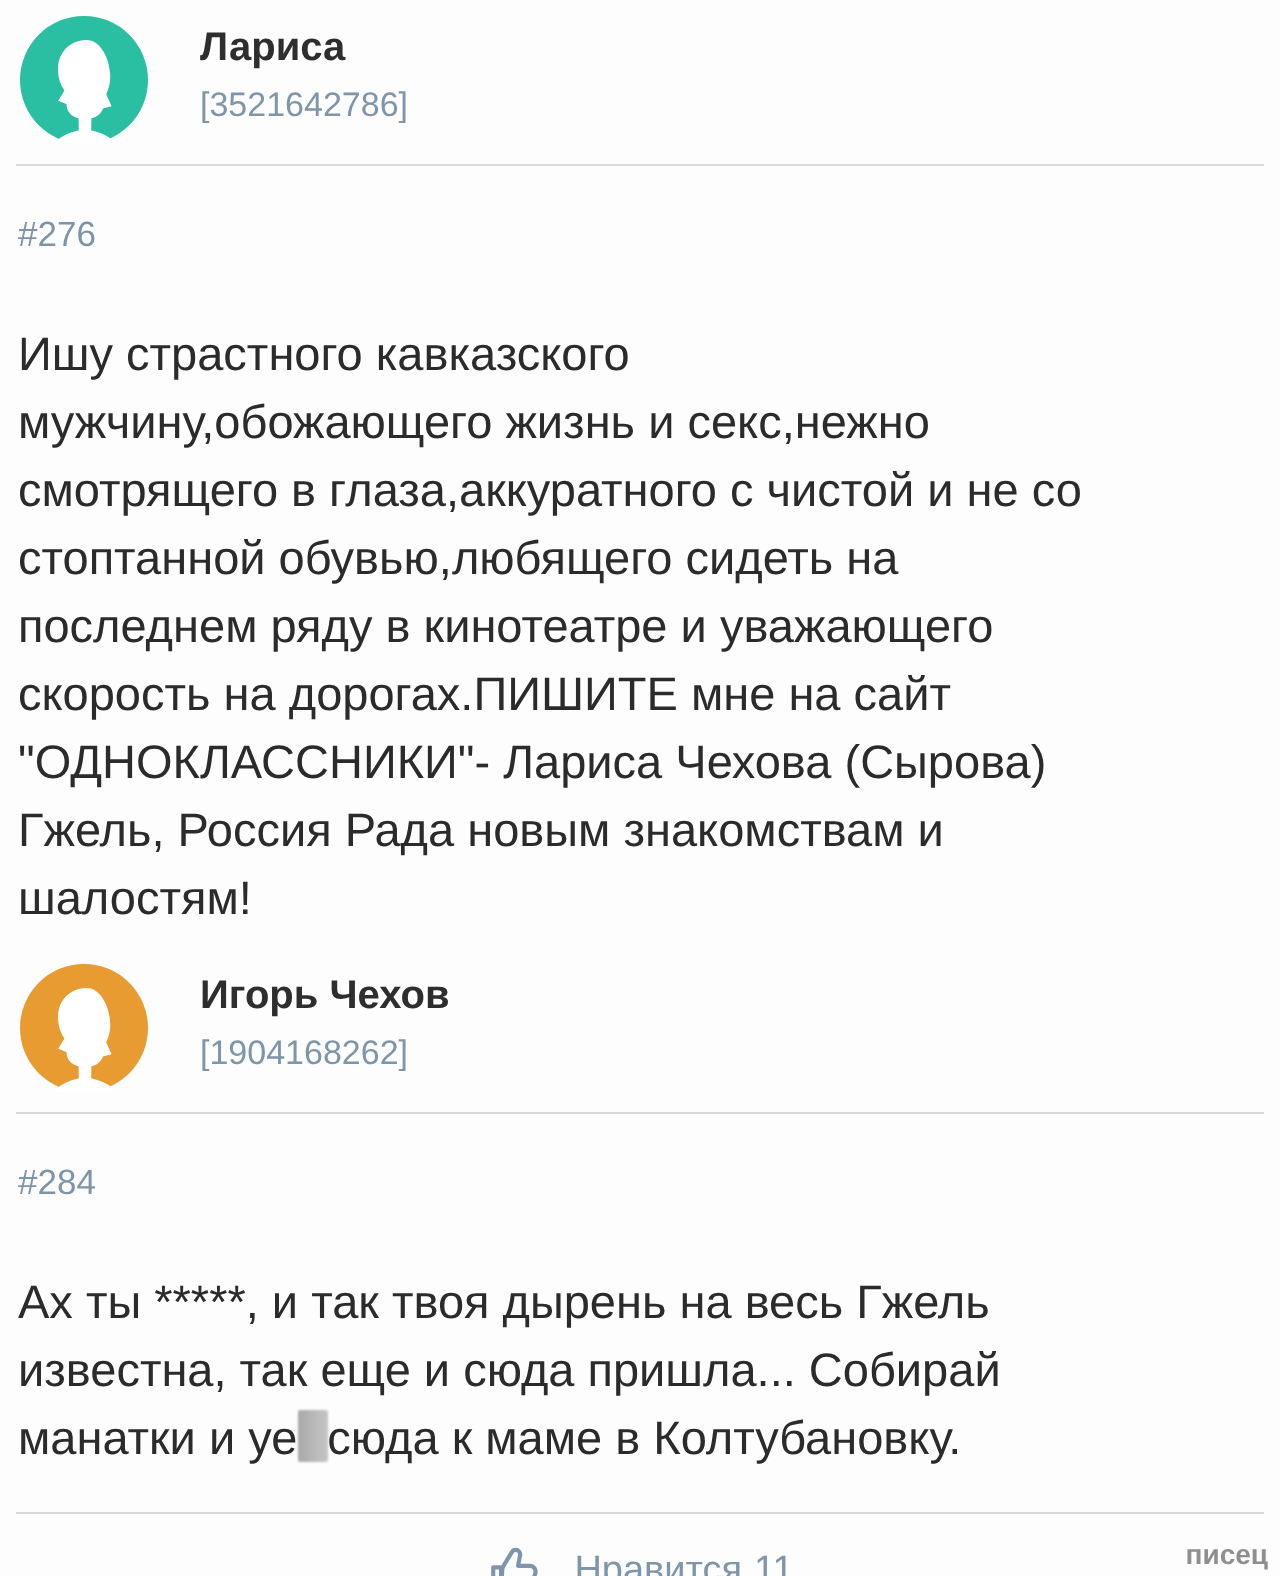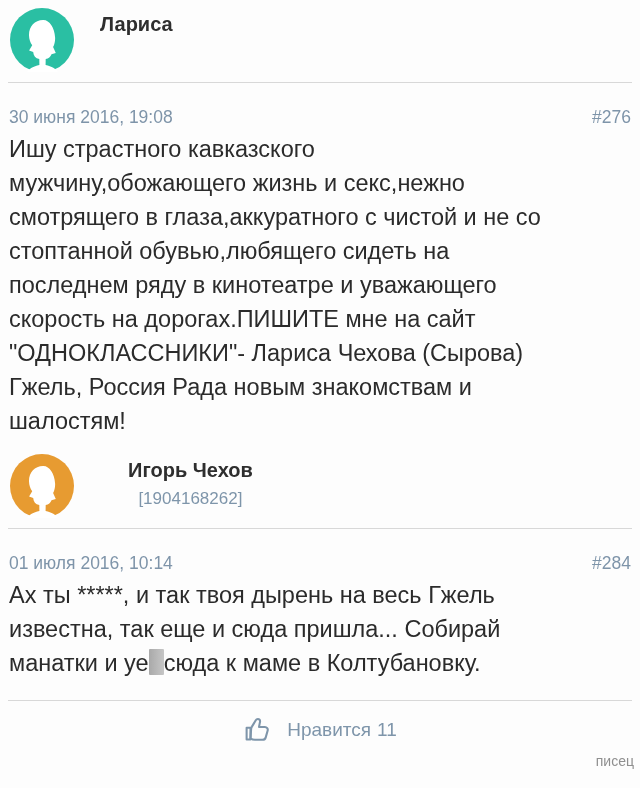--- a/index.html
+++ b/index.html
@@ -3,62 +3,62 @@
 <meta charset="utf-8">
 <style>
   html,body{margin:0;padding:0;}
   body{
     width:640px;height:788px;overflow:hidden;position:relative;
     background:#fdfdfd;
     font-family:"Liberation Sans", sans-serif;
     -webkit-font-smoothing:antialiased;
   }
   .user-header{display:flex;align-items:flex-start;padding:8px 10px 10px;}
-  .user-header--second{padding-top:16px;gap:28px;}
+  .user-header--second{padding-top:16px;}
   .avatar{width:64px;height:64px;flex:none;display:block;cursor:pointer;}
   .avatar svg{display:block;width:64px;height:64px;}
-  .user-meta{margin-left:26px;padding-top:5px;text-align:center;}
+  .user-meta{margin-left:26px;padding-top:5px;}
   .user-name{font-size:20px;font-weight:bold;color:#2e2e2e;cursor:pointer;}
   .user-id{font-size:17px;color:#7e95aa;margin-top:7px;}
   .divider{border-top:1px solid #d8d8d8;margin:0 8px;height:0;}
   .date-row{display:flex;justify-content:space-between;align-items:baseline;
     padding:24px 9px 0;color:#7e94a9;font-size:17.5px;}
   .post-number{cursor:pointer;}
-  .post-body{padding:0 9px;margin-top:4px;font-size:23.5px;line-height:34px;
+  .post-body{padding:0 9px;margin-top:32px;font-size:23.5px;line-height:34px;
     color:#2b2b2b;white-space:pre-line;}
   .censor{display:inline-block;width:15px;height:26px;vertical-align:-4px;
     background:linear-gradient(90deg,#a9a9a9,#c6c6c6);border-radius:1px;
     filter:blur(0.6px);}
   .actions{display:flex;justify-content:space-around;align-items:center;
     padding:13px 55px 0;}
   .action{display:flex;align-items:center;background:none;border:none;padding:0;
     font-family:Liberation Sans, sans-serif;font-size:19px;color:#7e95aa;cursor:pointer;}
   .action svg{margin-right:13px;}
   .action .count{margin-left:6px;}
-  .watermark{position:absolute;right:6px;bottom:19px;font-size:14px;color:#8f8f8f;}
+  .watermark{position:absolute;right:6px;bottom:3px;font-size:14px;color:#8f8f8f;font-weight:bold;}
 </style>
 </head>
 <body>
 
 <header class="user-header">
   <span class="avatar" style="color: rgb(42, 191, 163);">
     <svg viewBox="0 0 64 64">
       <circle cx="32" cy="32" r="32" fill="currentColor"></circle>
       <path fill="#ffffff" d="M33 12c-8.5.3-14.3 6.6-14 15.4.1 3.8 1.3 7.2 3.2 9.9l-3.1 5.1 4.1 1.6c.2 3.8 2.3 6.2 6.1 7.1l.1 6c-6.8 1.6-11.7 4.6-12.7 8.1h31.6c-1-3.5-5.9-6.5-12.7-8.1l.1-6c2.9-.7 4.8-2.3 5.8-4.9l4.3-1.1-2.7-6c1.4-2.9 2.2-6.3 2-9.7-.5-9.5-5.6-17.7-12.1-17.4z"></path>
     </svg>
   </span>
   <div class="user-meta">
     <div class="user-name">Лариса</div>
+    <div class="user-id">[3521642786]</div>
   </div>
 </header>
 
 <div class="divider"></div>
 
 <div class="date-row">
-  <span>30 июня 2016, 19:08</span>
   <span class="post-number">#276</span>
 </div>
 
 <div class="post-body">Ишу страстного кавказского
 мужчину,обожающего жизнь и секс,нежно
 смотрящего в глаза,аккуратного с чистой и не со
 стоптанной обувью,любящего сидеть на
 последнем ряду в кинотеатре и уважающего
 скорость на дорогах.ПИШИТЕ мне на сайт
 "ОДНОКЛАССНИКИ"- Лариса Чехова (Сырова)
@@ -74,21 +74,20 @@
   </span>
   <div class="user-meta">
     <div class="user-name">Игорь Чехов</div>
     <div class="user-id">[1904168262]</div>
   </div>
 </header>
 
 <div class="divider"></div>
 
 <div class="date-row">
-  <span>01 июля 2016, 10:14</span>
   <span class="post-number">#284</span>
 </div>
 
 <div class="post-body"><span>Ах ты *****, и так твоя дырень на весь Гжель
 известна, так еще и сюда пришла... Собирай
 манатки и уе</span><span class="censor"></span><span>сюда к маме в Колтубановку.</span></div>
 
 <div class="divider" style="margin-top:20px;"></div>
 
 <div class="actions">

